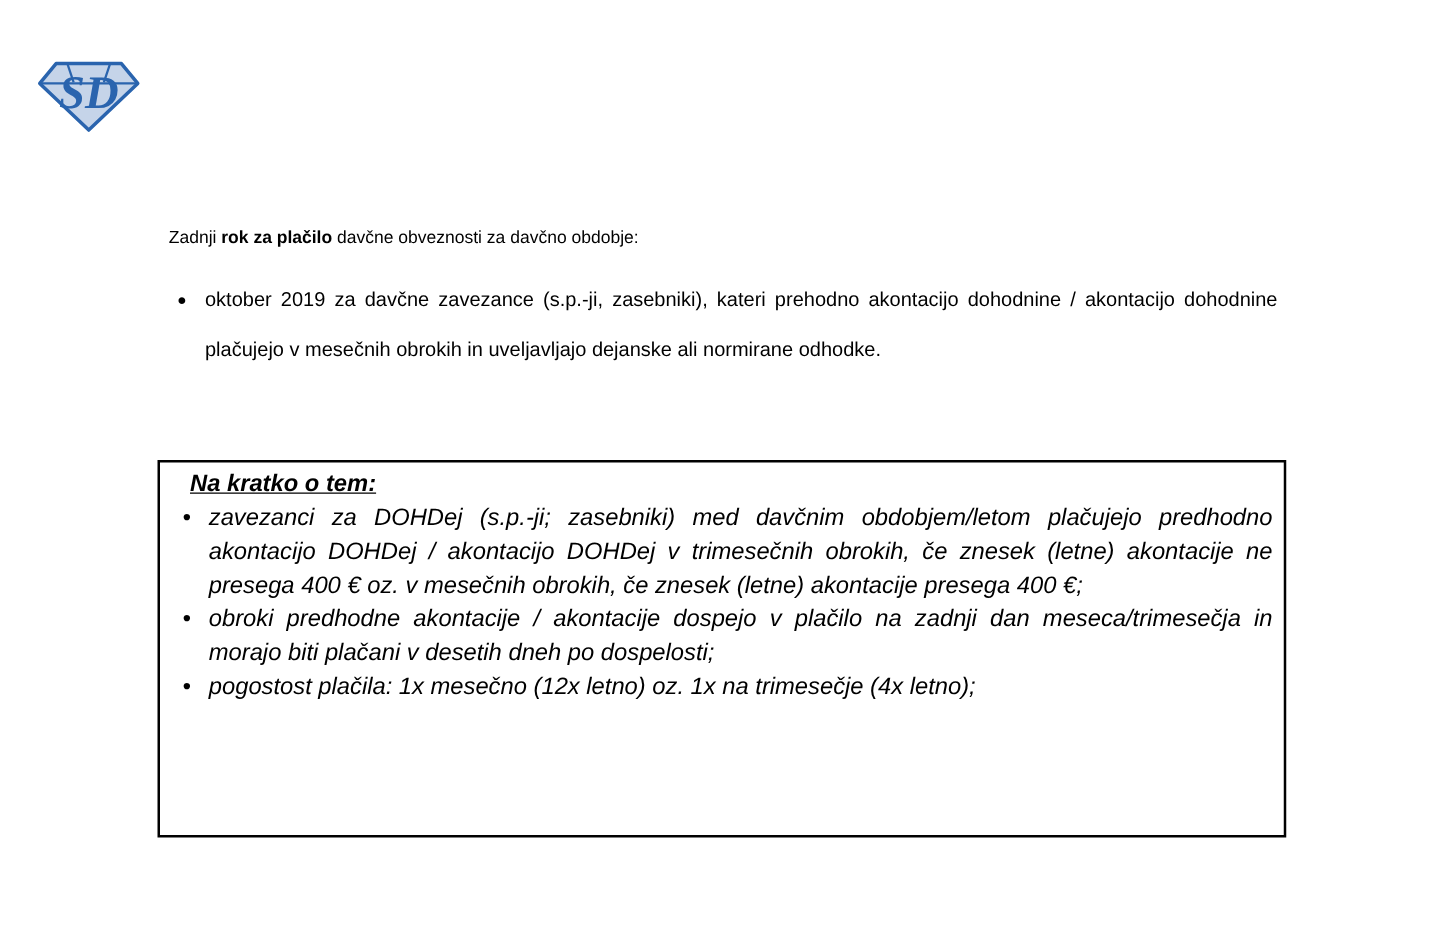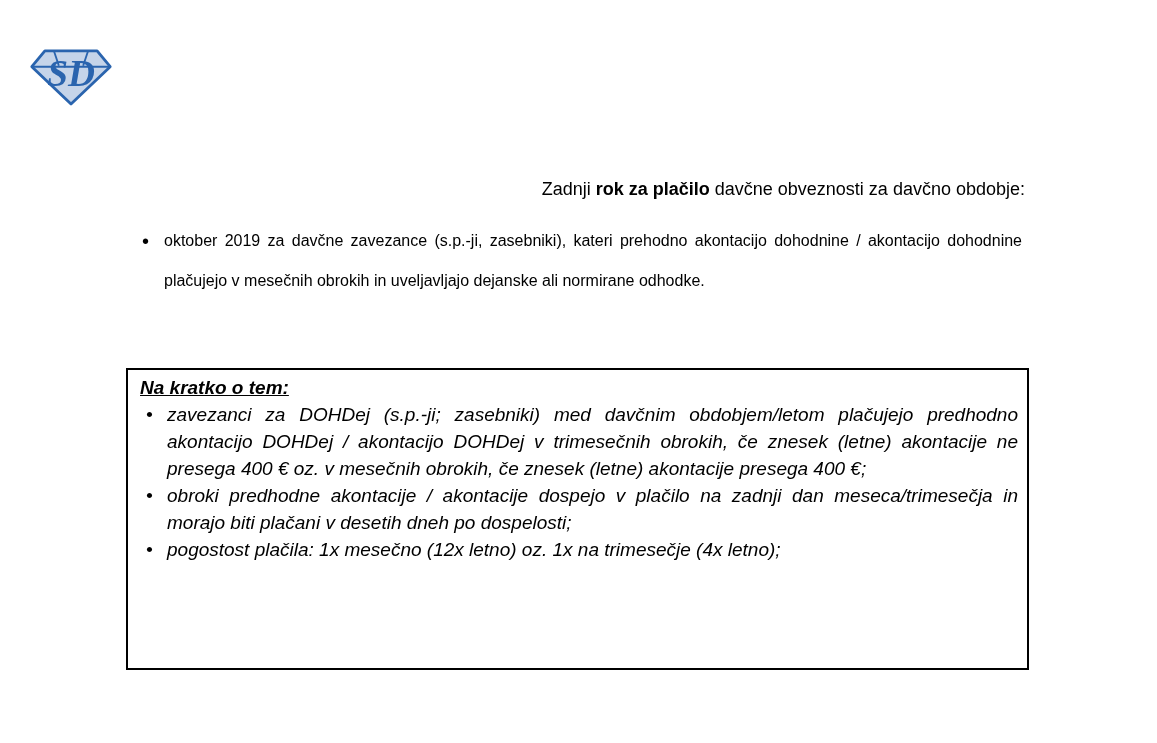--- a/index.html
+++ b/index.html
@@ -18,23 +18,22 @@
     width: 84px;
     height: 62px;
     text-align: right;
   }
 
   .intro {
     position: absolute;
     left: 135px;
     top: 176px;
     width: 890px;
-    font-size: 18px;
+    font-size: 14px;
     line-height: 26px;
-    text-align: right;
   }
   .intro strong { font-weight: bold; }
 
   .main-list {
     position: absolute;
     left: 135px;
     top: 221px;
     width: 887px;
     list-style: none;
   }
@@ -62,20 +61,21 @@
     border: 2px solid #000000;
     padding: 4px 9px 4px 12px;
     font-style: italic;
     font-size: 19px;
     line-height: 27px;
   }
   .box-title {
     font-weight: bold;
     text-decoration: underline;
     line-height: 27px;
+    margin-left: 12px;
   }
   .box-list { list-style: none; }
   .box-list li {
     position: relative;
     padding-left: 27px;
     text-align: justify;
     font-style: italic;
   }
   .box-list li::before {
     content: "\2022";

